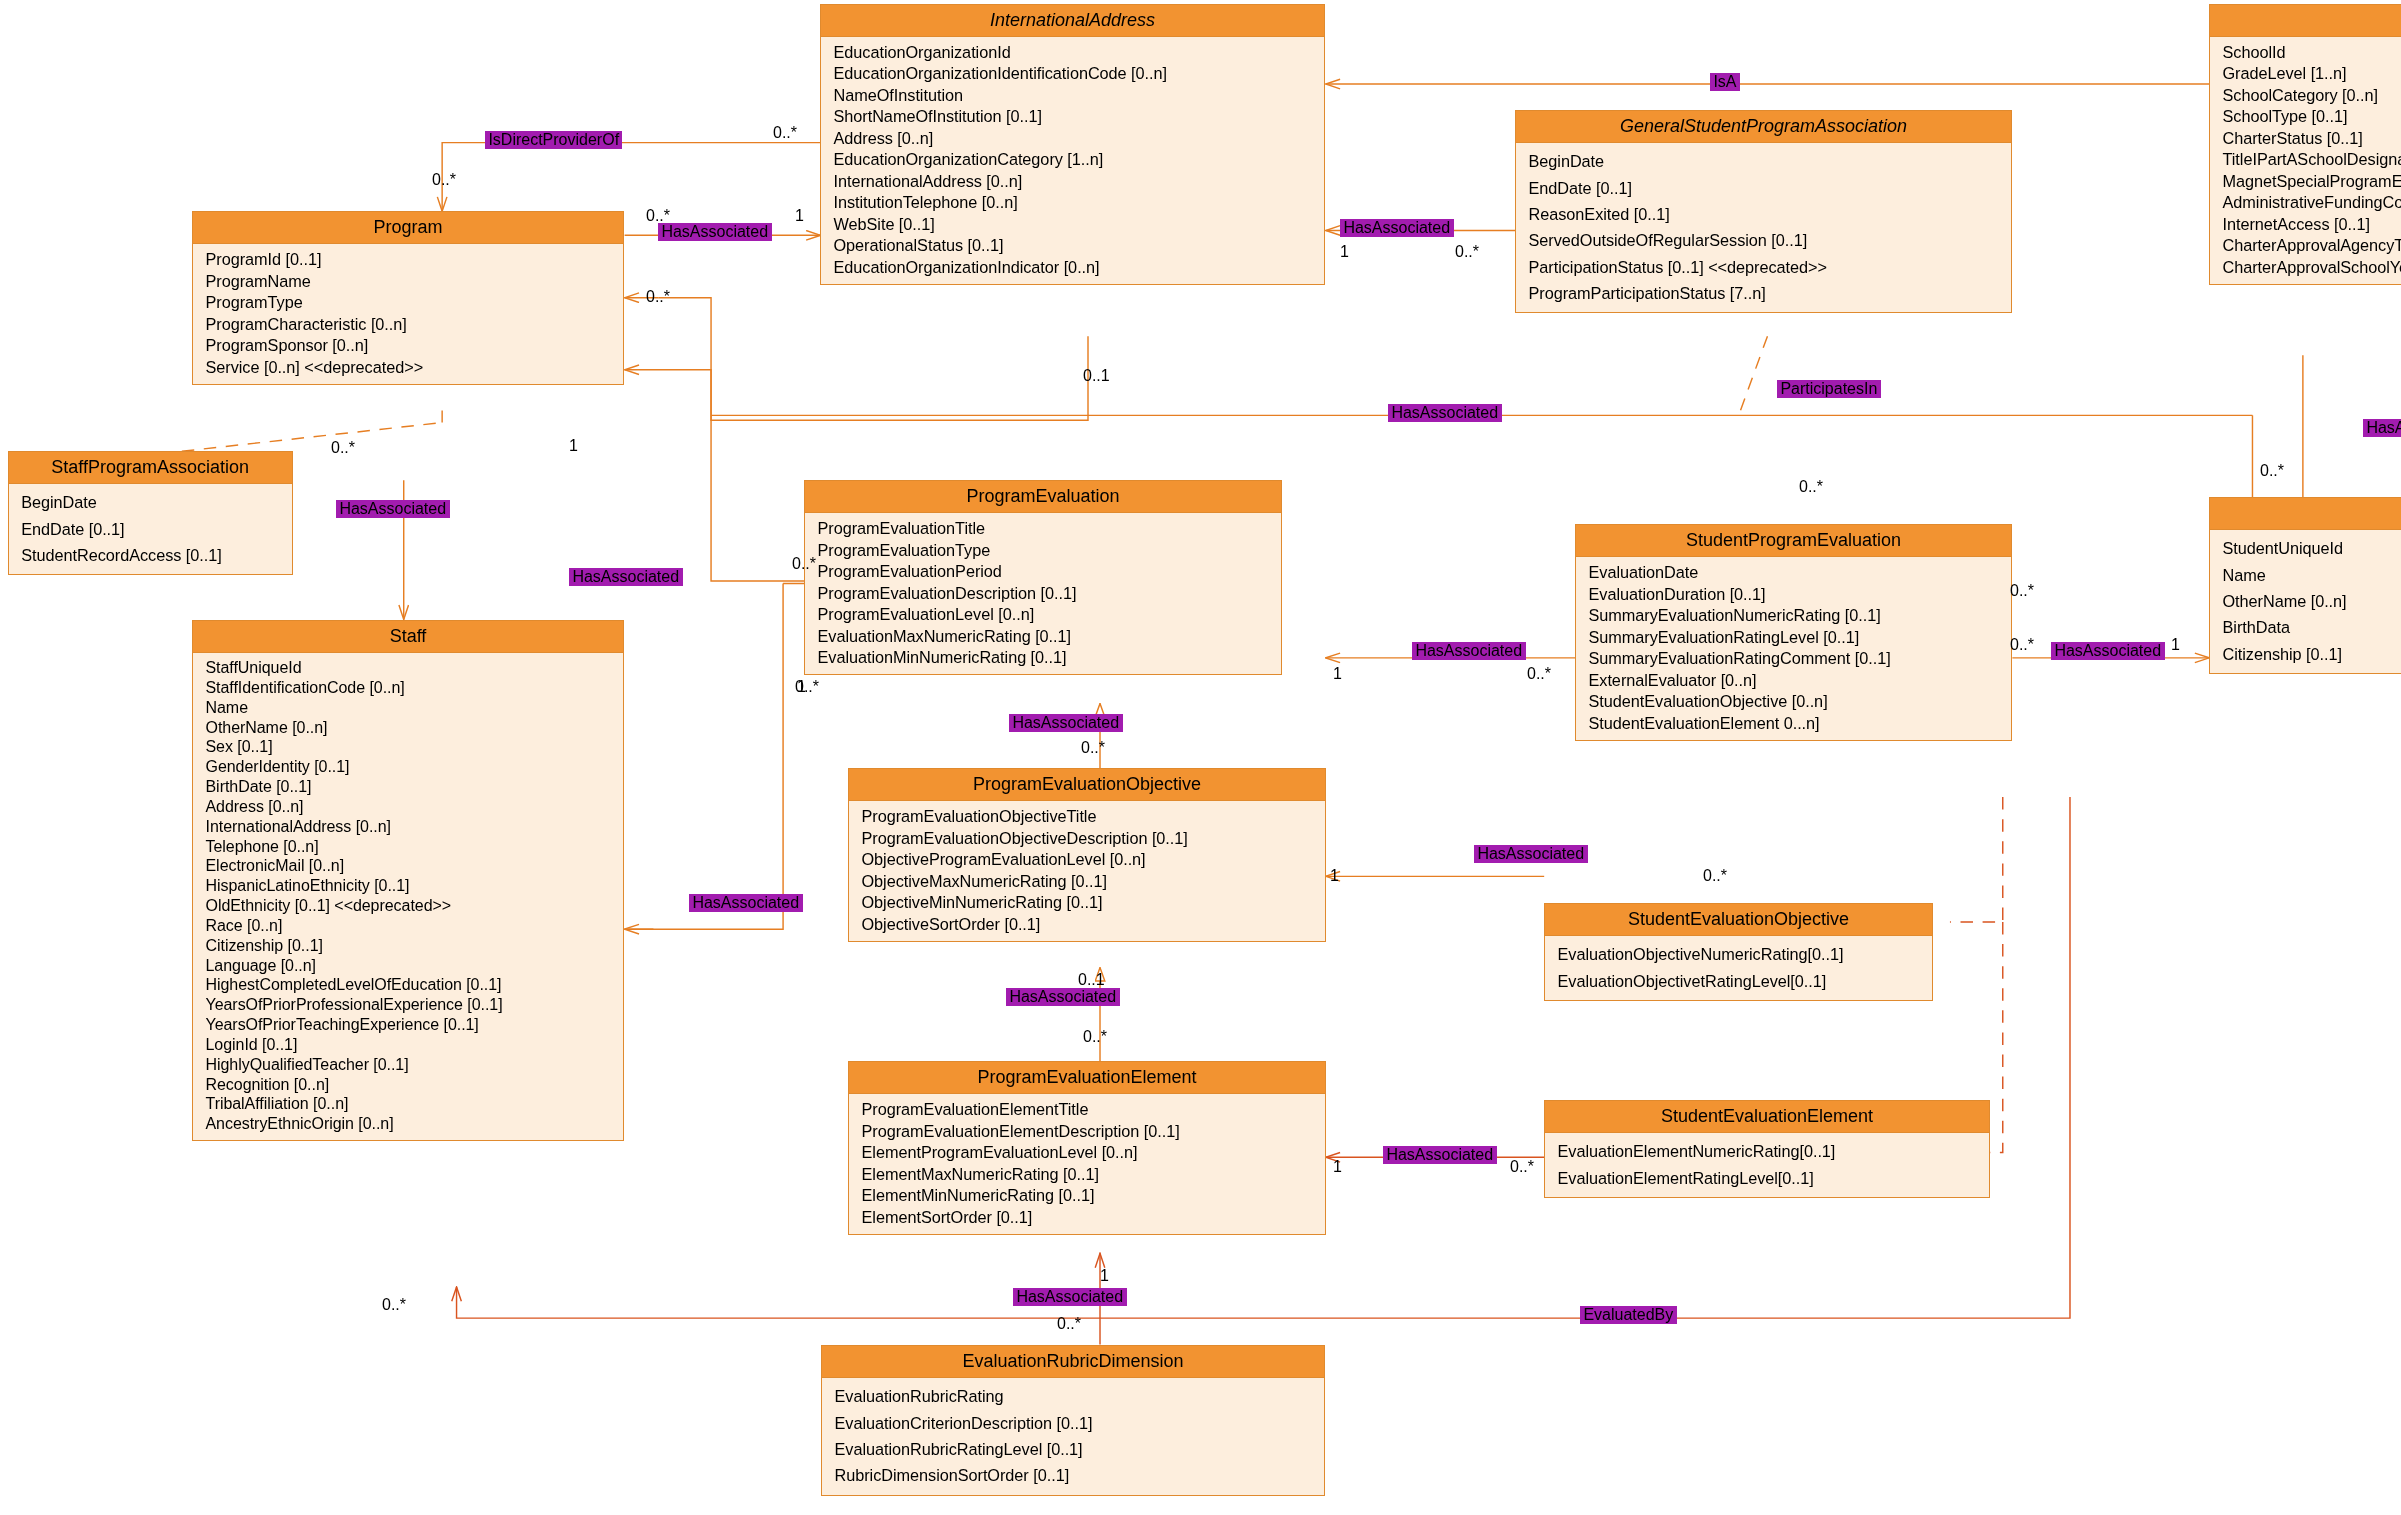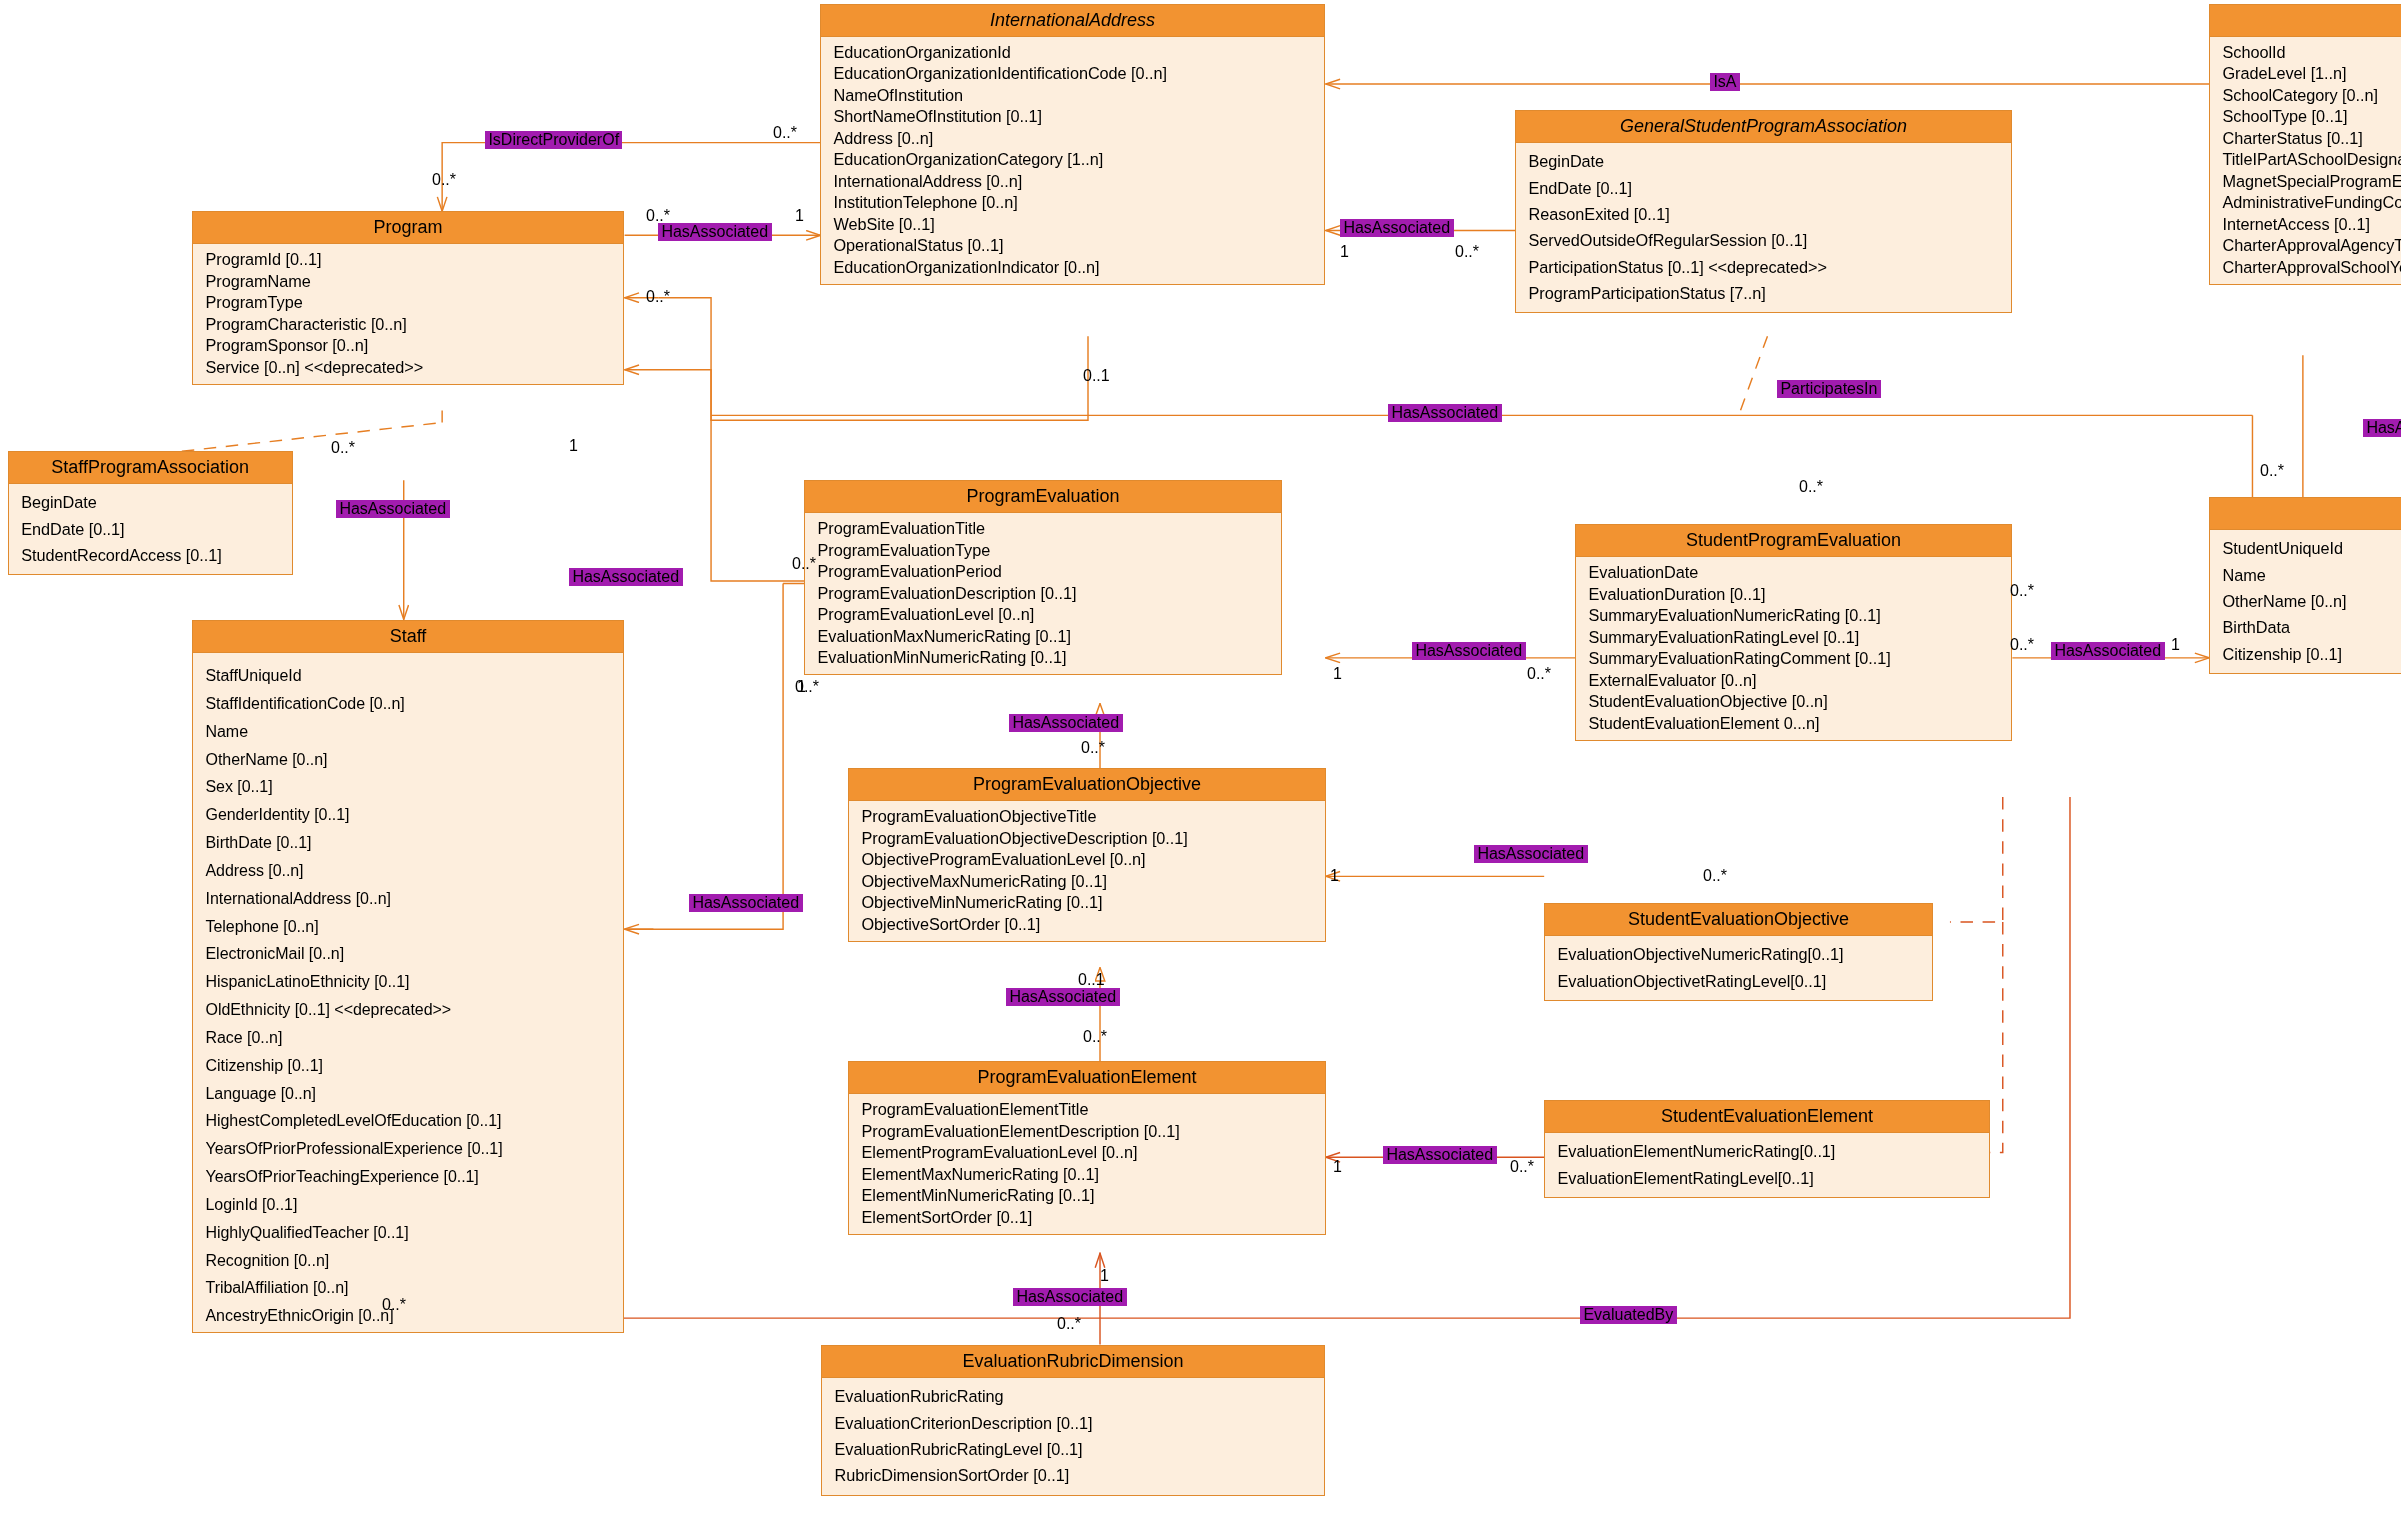--- a/index.html
+++ b/index.html
@@ -46,21 +46,21 @@
     background: #fdeedd;
   }
   .uml-attrs div {
     font-size: 16.3px;
     line-height: 1.32;
     color: #000000;
     white-space: nowrap;
     letter-spacing: -0.05px;
   }
   
-  .dense .uml-attrs div { line-height: 1.24; font-size: 16px; margin-top: 8px; }
+  .dense .uml-attrs div { line-height: 1.24; font-size: 16px; }
   .roomy .uml-attrs div { line-height: 1.62; }
   
   .edge-label {
     position: absolute;
     font-size: 16px;
     color: #000000;
     background: #a21caf;
     padding: 0 3.4px;
     white-space: nowrap;
     line-height: 1.1;

